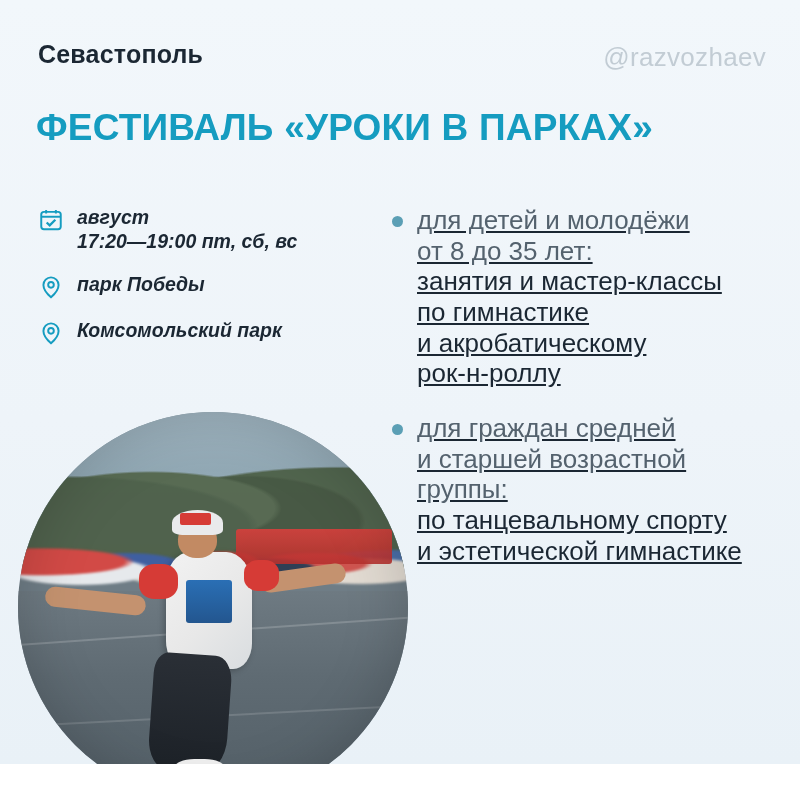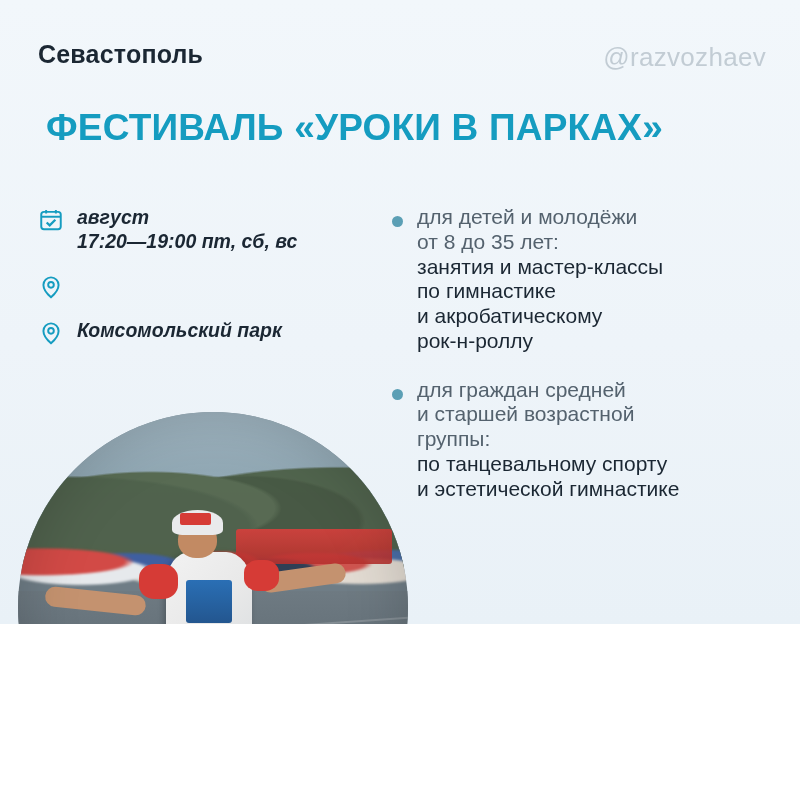--- a/index.html
+++ b/index.html
@@ -9,21 +9,21 @@
   body {
     width: 800px;
     height: 800px;
     font-family: "Liberation Sans", sans-serif;
     background: #ffffff;
     overflow: hidden;
   }
   .poster {
     position: relative;
     width: 800px;
-    height: 624px;
+    height: 764px;
     background: linear-gradient(180deg, #f2f7fb 0%, #eef4f9 55%, #e9f1f7 100%);
     overflow: hidden;
   }
 
   
   .city {
     position: absolute;
     left: 38px;
     top: 40px;
     font-size: 25px;
@@ -36,21 +36,21 @@
     right: 34px;
     top: 42px;
     font-size: 26px;
     color: #c2ccd4;
     font-weight: normal;
     letter-spacing: 0.3px;
     text-align: right;
   }
   .title {
     position: absolute;
-    left: 46px;
+    left: 36px;
     top: 108px;
     width: 730px;
     font-size: 37px;
     font-weight: bold;
     color: #159cc0;
     letter-spacing: 0.2px;
     line-height: 1.1;
     text-transform: uppercase;
   }
 
@@ -100,23 +100,24 @@
   .dot {
     flex: 0 0 auto;
     width: 11px;
     height: 11px;
     border-radius: 50%;
     background: #5b9fb5;
     margin-top: 11px;
     margin-right: 14px;
   }
   .bullet-body {
-    font-size: 21px;
+    font-size: 26px;
     line-height: 1.18;
     color: #1b2733;
+    text-decoration: underline;
   }
   .bullet-head {
     color: #54626e;
     display: block;
   }
   .bullet-sub {
     color: #1b2733;
     display: block;
   }
 
@@ -263,20 +264,23 @@
         <span class="l2">17:20—19:00 пт, сб, вс</span>
       </span>
     </div>
 
     <div class="info-row">
       <span class="info-icon">
         <svg width="26" height="26" viewBox="0 0 24 24" fill="none" stroke="#159cc0" stroke-width="1.8">
           <path d="M12 21.5s7-6.2 7-11.4A7 7 0 0 0 5 10.1c0 5.2 7 11.4 7 11.4z"></path>
           <circle cx="12" cy="10" r="2.6"></circle>
         </svg>
+      </span>
+      <span class="info-text">
+        <span class="l1">парк Победы</span>
       </span>
     </div>
 
     <div class="info-row">
       <span class="info-icon">
         <svg width="26" height="26" viewBox="0 0 24 24" fill="none" stroke="#159cc0" stroke-width="1.8">
           <path d="M12 21.5s7-6.2 7-11.4A7 7 0 0 0 5 10.1c0 5.2 7 11.4 7 11.4z"></path>
           <circle cx="12" cy="10" r="2.6"></circle>
         </svg>
       </span>

